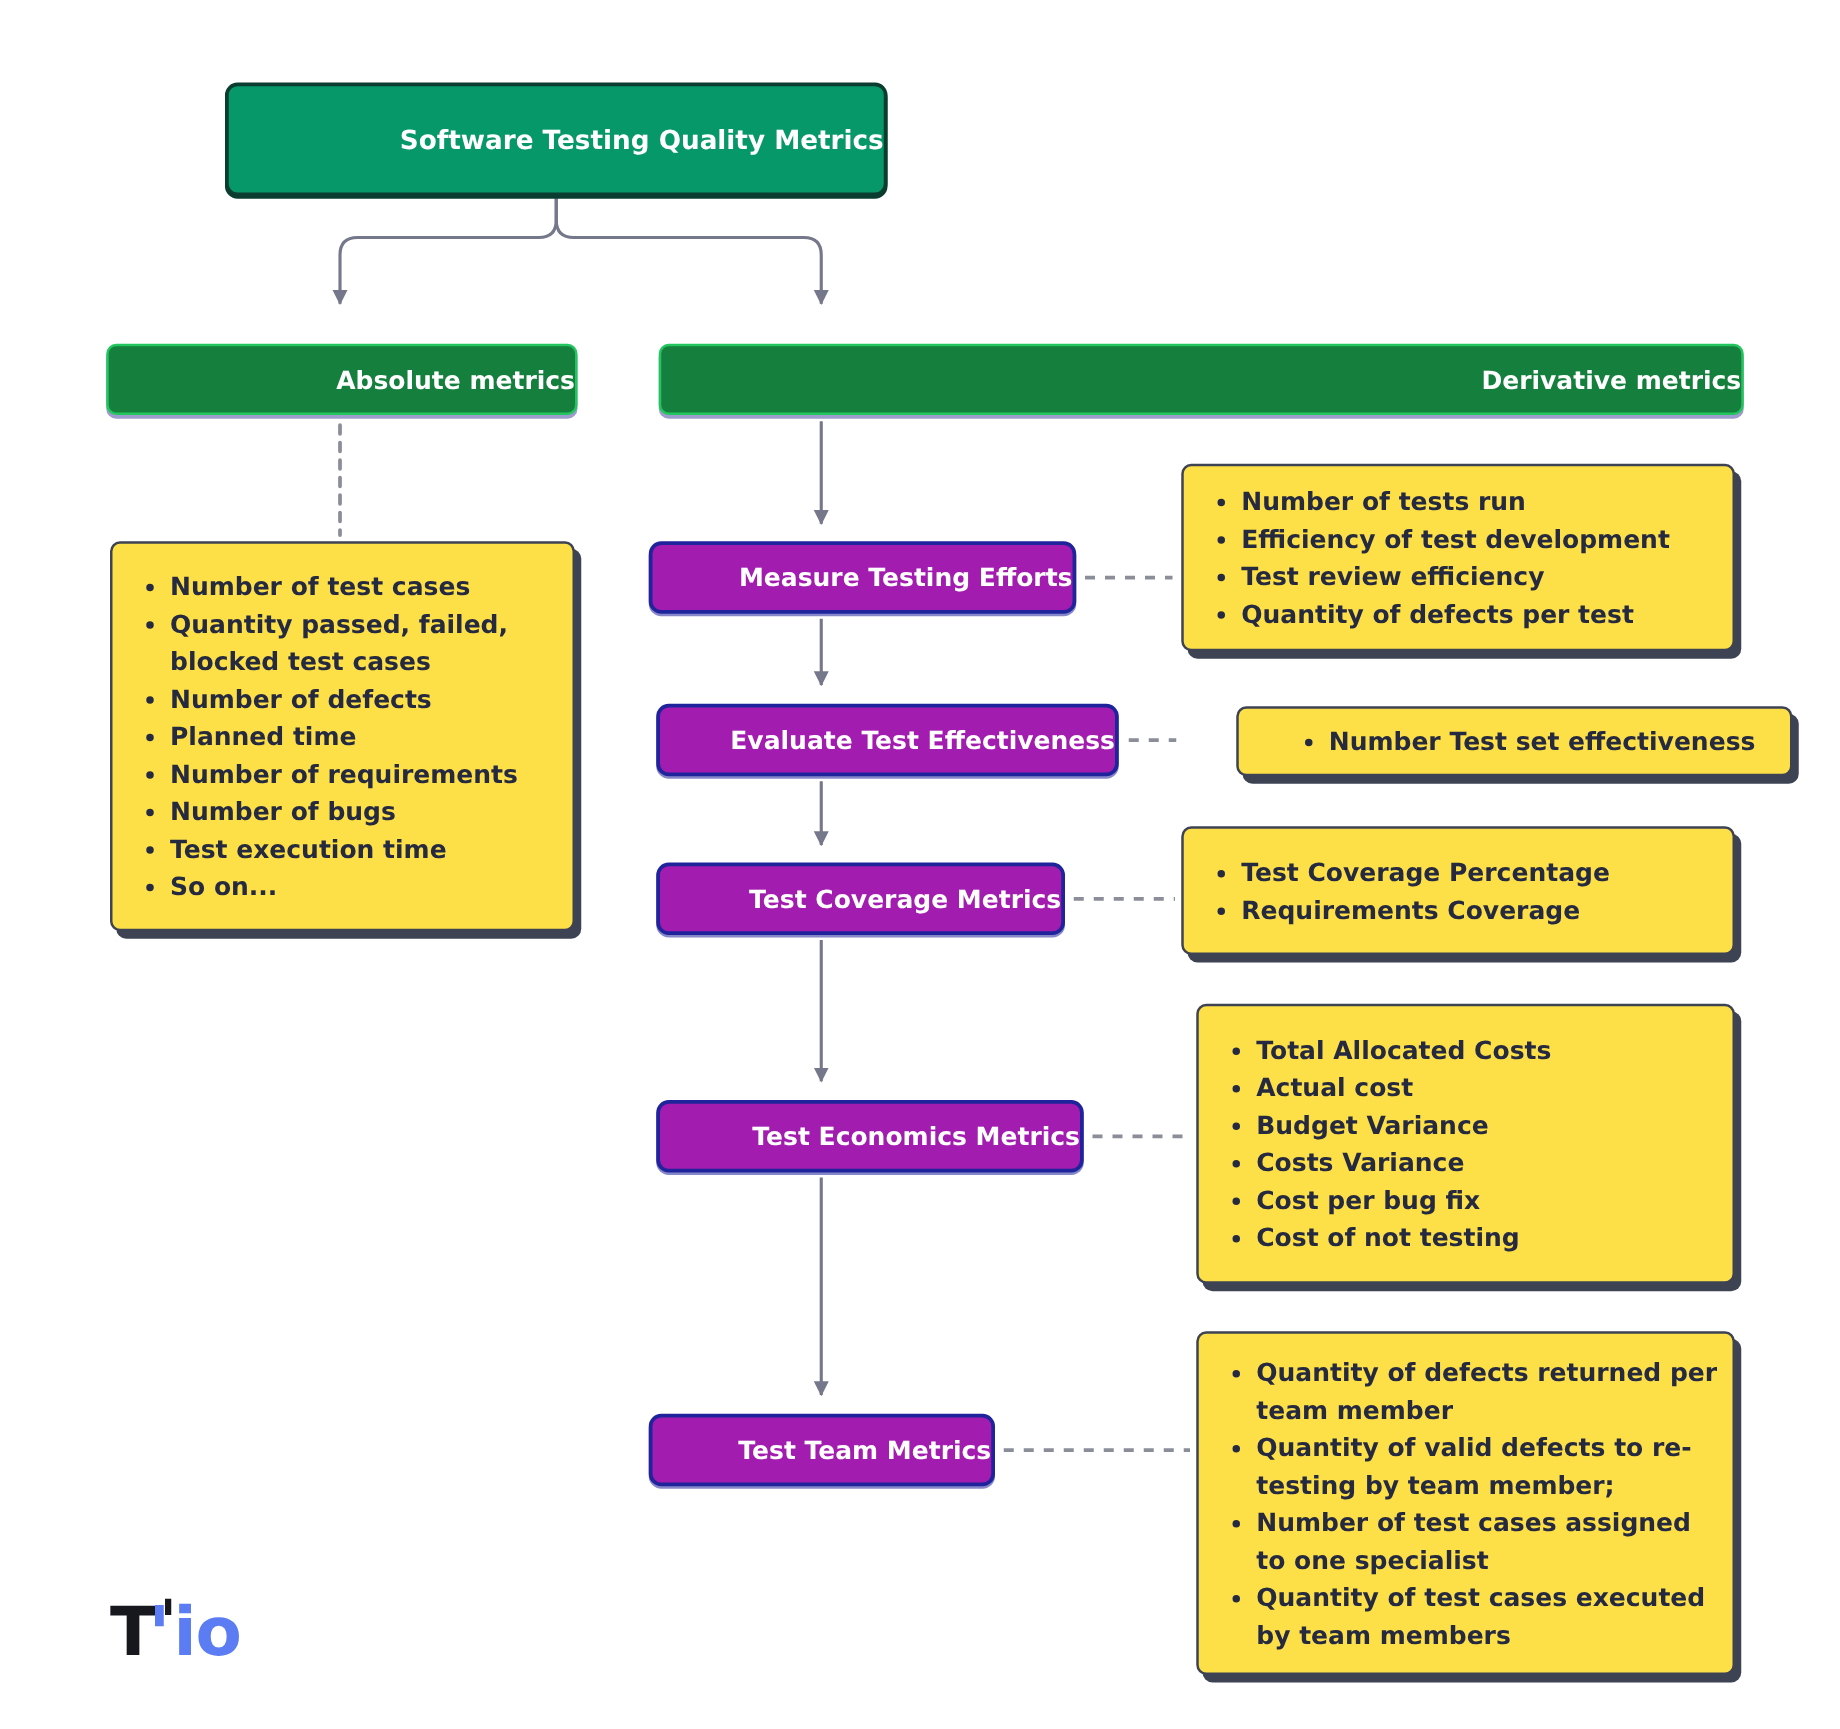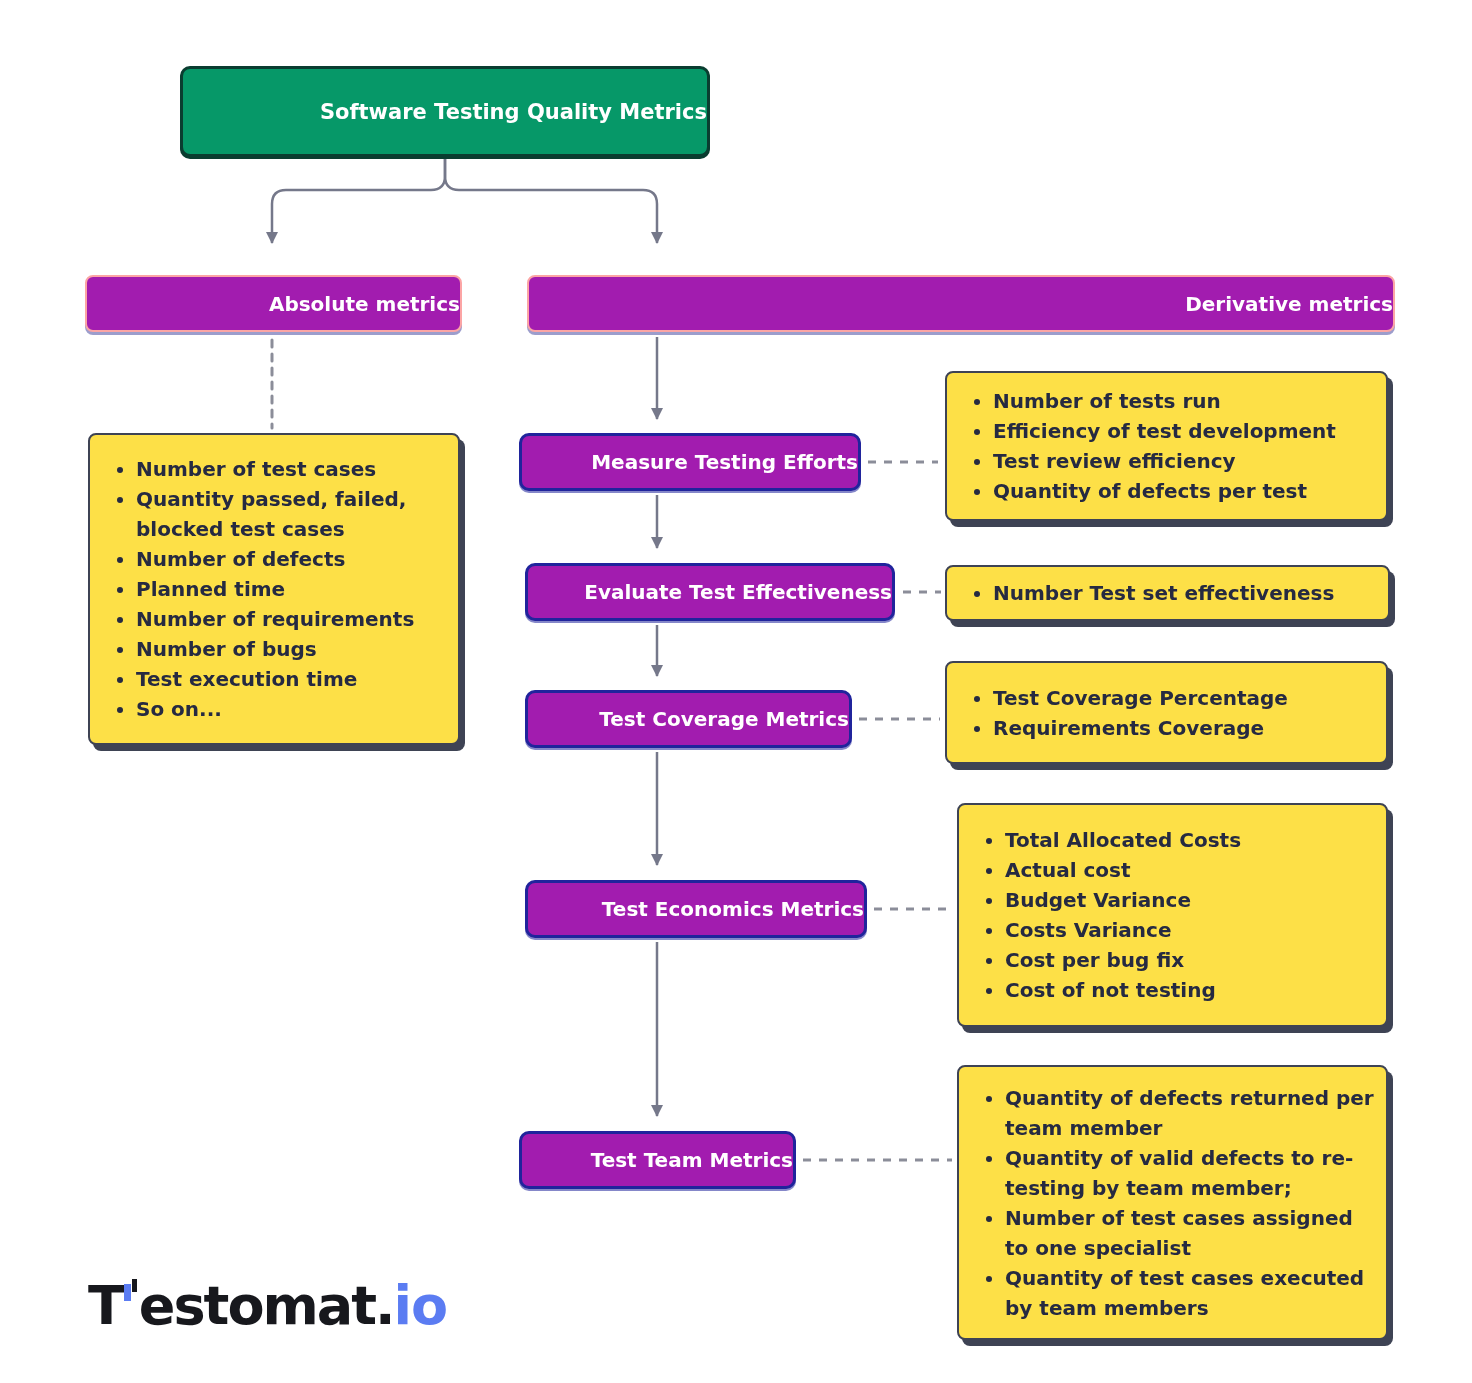--- a/index.html
+++ b/index.html
@@ -30,22 +30,22 @@
   }
   .root-box {
     left: 180px; top: 66px; width: 530px; height: 91px;
     background: #069868;
     border: 3px solid #0a3d30;
     border-radius: 10px;
     font-size: 21px;
     box-shadow: 0 2px 0 #0a3d30;
   }
   .header-box {
-    background: #a21caf;
-    border: 2px solid #fca5a5;
+    background: #15803d;
+    border: 2px solid #22c55e;
     border-radius: 8px;
     font-size: 20px;
     box-shadow: 0 3px 0 rgba(36, 38, 143, 0.45);
   }
   .header-absolute { left: 85px;  top: 275px; width: 377px; height: 57px; }
   .header-derivative { left: 527px; top: 275px; width: 868px; height: 57px; }
   .chain-box {
     background: #a21caf;
     border: 3px solid #20249c;
     border-radius: 10px;
@@ -73,21 +73,21 @@
     list-style: disc;
     padding-left: 46px;
     padding-right: 12px;
     width: 100%;
   }
   .list-box li {
     line-height: 30px;
   }
   .list-absolute { left: 88px;  top: 433px;  width: 372px; height: 312px; }
   .list-efforts  { left: 945px; top: 371px;  width: 443px; height: 150px; }
-  .list-effectiveness { left: 945px; top: 565px; width: 445px; height: 56px; }
+  .list-effectiveness { left: 989px; top: 565px; width: 445px; height: 56px; padding-left: 26px; }
   .list-coverage { left: 945px; top: 661px;  width: 443px; height: 103px; }
   .list-economics{ left: 957px; top: 803px;  width: 431px; height: 224px; }
   .list-team     { left: 957px; top: 1065px; width: 431px; height: 275px; }
   .logo {
     position: absolute;
     left: 88px; top: 1268px;
     height: 74px;
     display: flex;
     align-items: center;
     font-weight: bold;
@@ -223,17 +223,16 @@
         <li>Quantity of test cases executed by team members</li>
       </ul>
   </div>
 
   <div class="logo">
     <span>T</span>
       <span class="tick">
         <span class="tick-blue"></span>
         <span class="tick-dark"></span>
       </span>
-      <span>estomat.</span>
       <span class="accent">io</span>
   </div>
 
 </div>
 
 </body></html>

